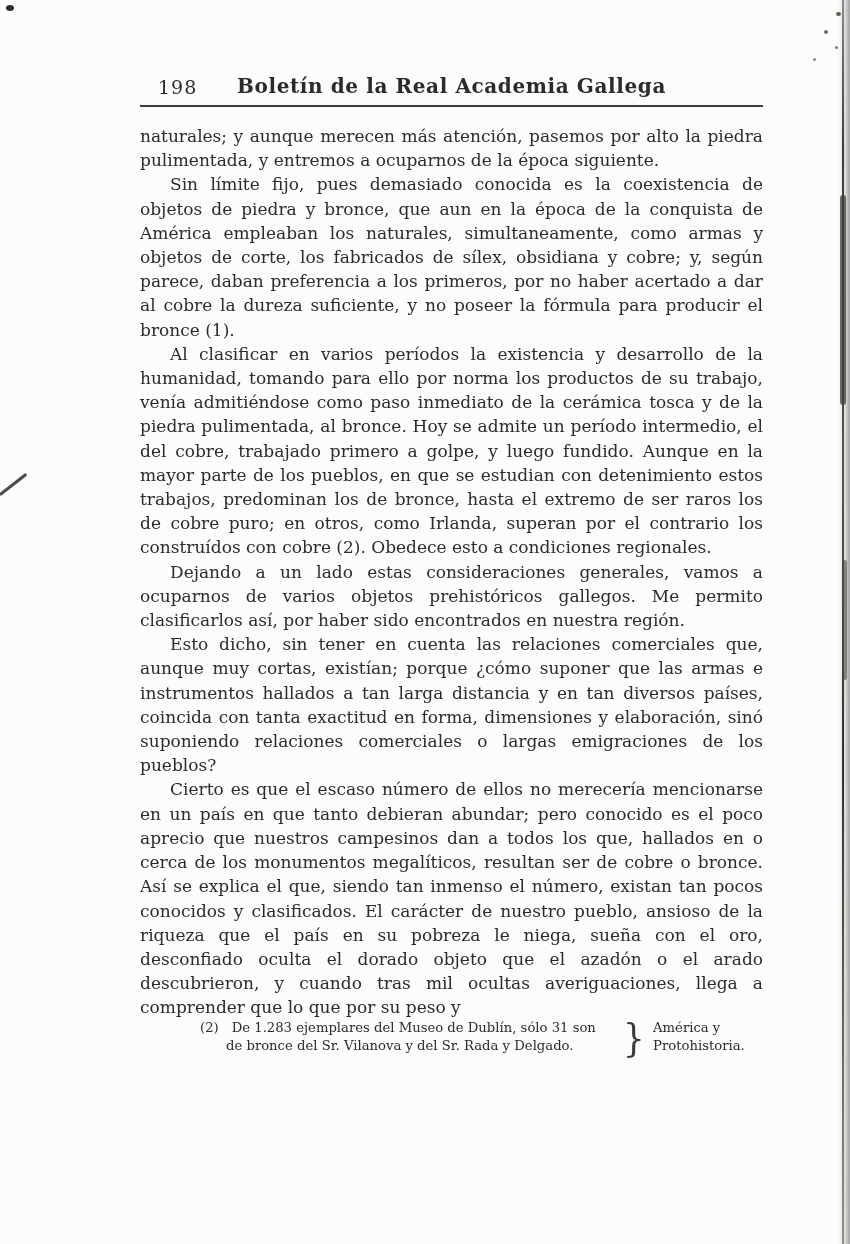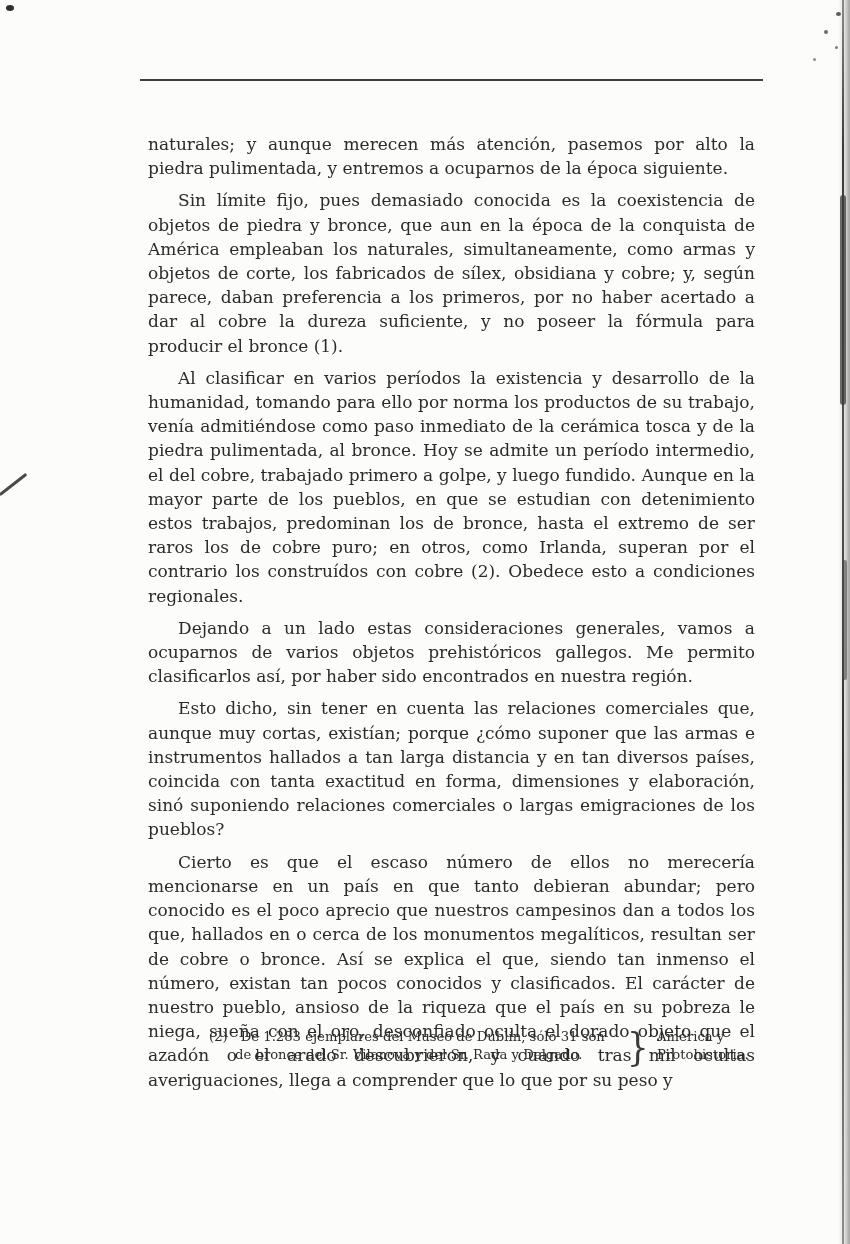--- a/index.html
+++ b/index.html
@@ -29,33 +29,33 @@
     margin-top: 5px; height: 0;
     border-top: 2.5px solid #3f3f3f;
   }
 
   
   .body-text {
     position: absolute; left: 140px; top: 124px; width: 623px;
     font-size: 17px; line-height: 24.2px;
     text-align: justify;
   }
-  .body-text p { margin: 8px; text-indent: 30px; }
+  .body-text p { margin: 0; text-indent: 30px; }
   .body-text p.no-indent { text-indent: 0; }
 
   
   .footnotes {
     position: absolute; left: 140px; top: 1012px; width: 623px;
     font-size: 13.2px; line-height: 17.6px;
   }
   .footnote1 { margin: 0; text-indent: 56px; text-align: justify; }
   .fn-marker { margin-right: 13px; }
   .footnote2 { display: flex; align-items: center; margin-top: 3px; }
   .fn2-left {
-    margin: 13px; width: 478px; box-sizing: border-box;
+    margin: 4px; width: 478px; box-sizing: border-box;
     padding-left: 82px; text-indent: -26px;
   }
   .fn2-brace {
     font-size: 40px; line-height: 38px; color: #3a3a3a;
     margin: 0 7px 0 2px; transform: scaleX(0.85);
     font-family: "DejaVu Serif", serif;
   }
   .fn2-side { width: 112px; }
 
   
@@ -87,20 +87,24 @@
   .speck2 { position: absolute; right: 12px; top: 46px; width: 3px; height: 3px; background: #7b7b77; border-radius: 50%; }
   .speck3 { position: absolute; right: 34px; top: 58px; width: 3px; height: 3px; background: #8a8a86; border-radius: 50%; }
   .speck4 { position: absolute; right: 9px; top: 12px; width: 5px; height: 4px; background: #5c5c58; border-radius: 50%; }
 </style>
 </head>
 <body>
 
 <div class="page">
 
   <div class="header">
+    <div class="header-row">
+      <span class="page-number">198</span>
+      <div class="journal-title">Boletín de la Real Academia Gallega</div>
+    </div>
     <div class="header-rule"></div>
   </div>
 
   <div class="body-text">
     <p class="no-indent">naturales; y aunque merecen más atención, pasemos por alto la piedra pulimentada, y entremos a ocuparnos de la época siguiente.</p>
     <p>Sin límite fijo, pues demasiado conocida es la coexistencia de objetos de piedra y bronce, que aun en la época de la conquista de América empleaban los naturales, simultaneamente, como armas y objetos de corte, los fabricados de sílex, obsidiana y cobre; y, según parece, daban preferencia a los primeros, por no haber acertado a dar al cobre la dureza suficiente, y no poseer la fórmula para producir el bronce (1).</p>
     <p>Al clasificar en varios períodos la existencia y desarrollo de la humanidad, tomando para ello por norma los productos de su trabajo, venía admitiéndose como paso inmediato de la cerámica tosca y de la piedra pulimentada, al bronce. Hoy se admite un período intermedio, el del cobre, trabajado primero a golpe, y luego fundido. Aunque en la mayor parte de los pueblos, en que se estudian con detenimiento estos trabajos, predominan los de bronce, hasta el extremo de ser raros los de cobre puro; en otros, como Irlanda, superan por el contrario los construídos con cobre (2). Obedece esto a condiciones regionales.</p>
     <p>Dejando a un lado estas consideraciones generales, vamos a ocuparnos de varios objetos prehistóricos gallegos. Me permito clasificarlos así, por haber sido encontrados en nuestra región.</p>
     <p>Esto dicho, sin tener en cuenta las relaciones comerciales que, aunque muy cortas, existían; porque ¿cómo suponer que las armas e instrumentos hallados a tan larga distancia y en tan diversos países, coincida con tanta exactitud en forma, dimensiones y elaboración, sinó suponiendo relaciones comerciales o largas emigraciones de los pueblos?</p>
     <p>Cierto es que el escaso número de ellos no merecería mencionarse en un país en que tanto debieran abundar; pero conocido es el poco aprecio que nuestros campesinos dan a todos los que, hallados en o cerca de los monumentos megalíticos, resultan ser de cobre o bronce. Así se explica el que, siendo tan inmenso el número, existan tan pocos conocidos y clasificados. El carácter de nuestro pueblo, ansioso de la riqueza que el país en su pobreza le niega, sueña con el oro, desconfiado oculta el dorado objeto que el azadón o el arado descubrieron, y cuando tras mil ocultas averiguaciones, llega a comprender que lo que por su peso y</p>

